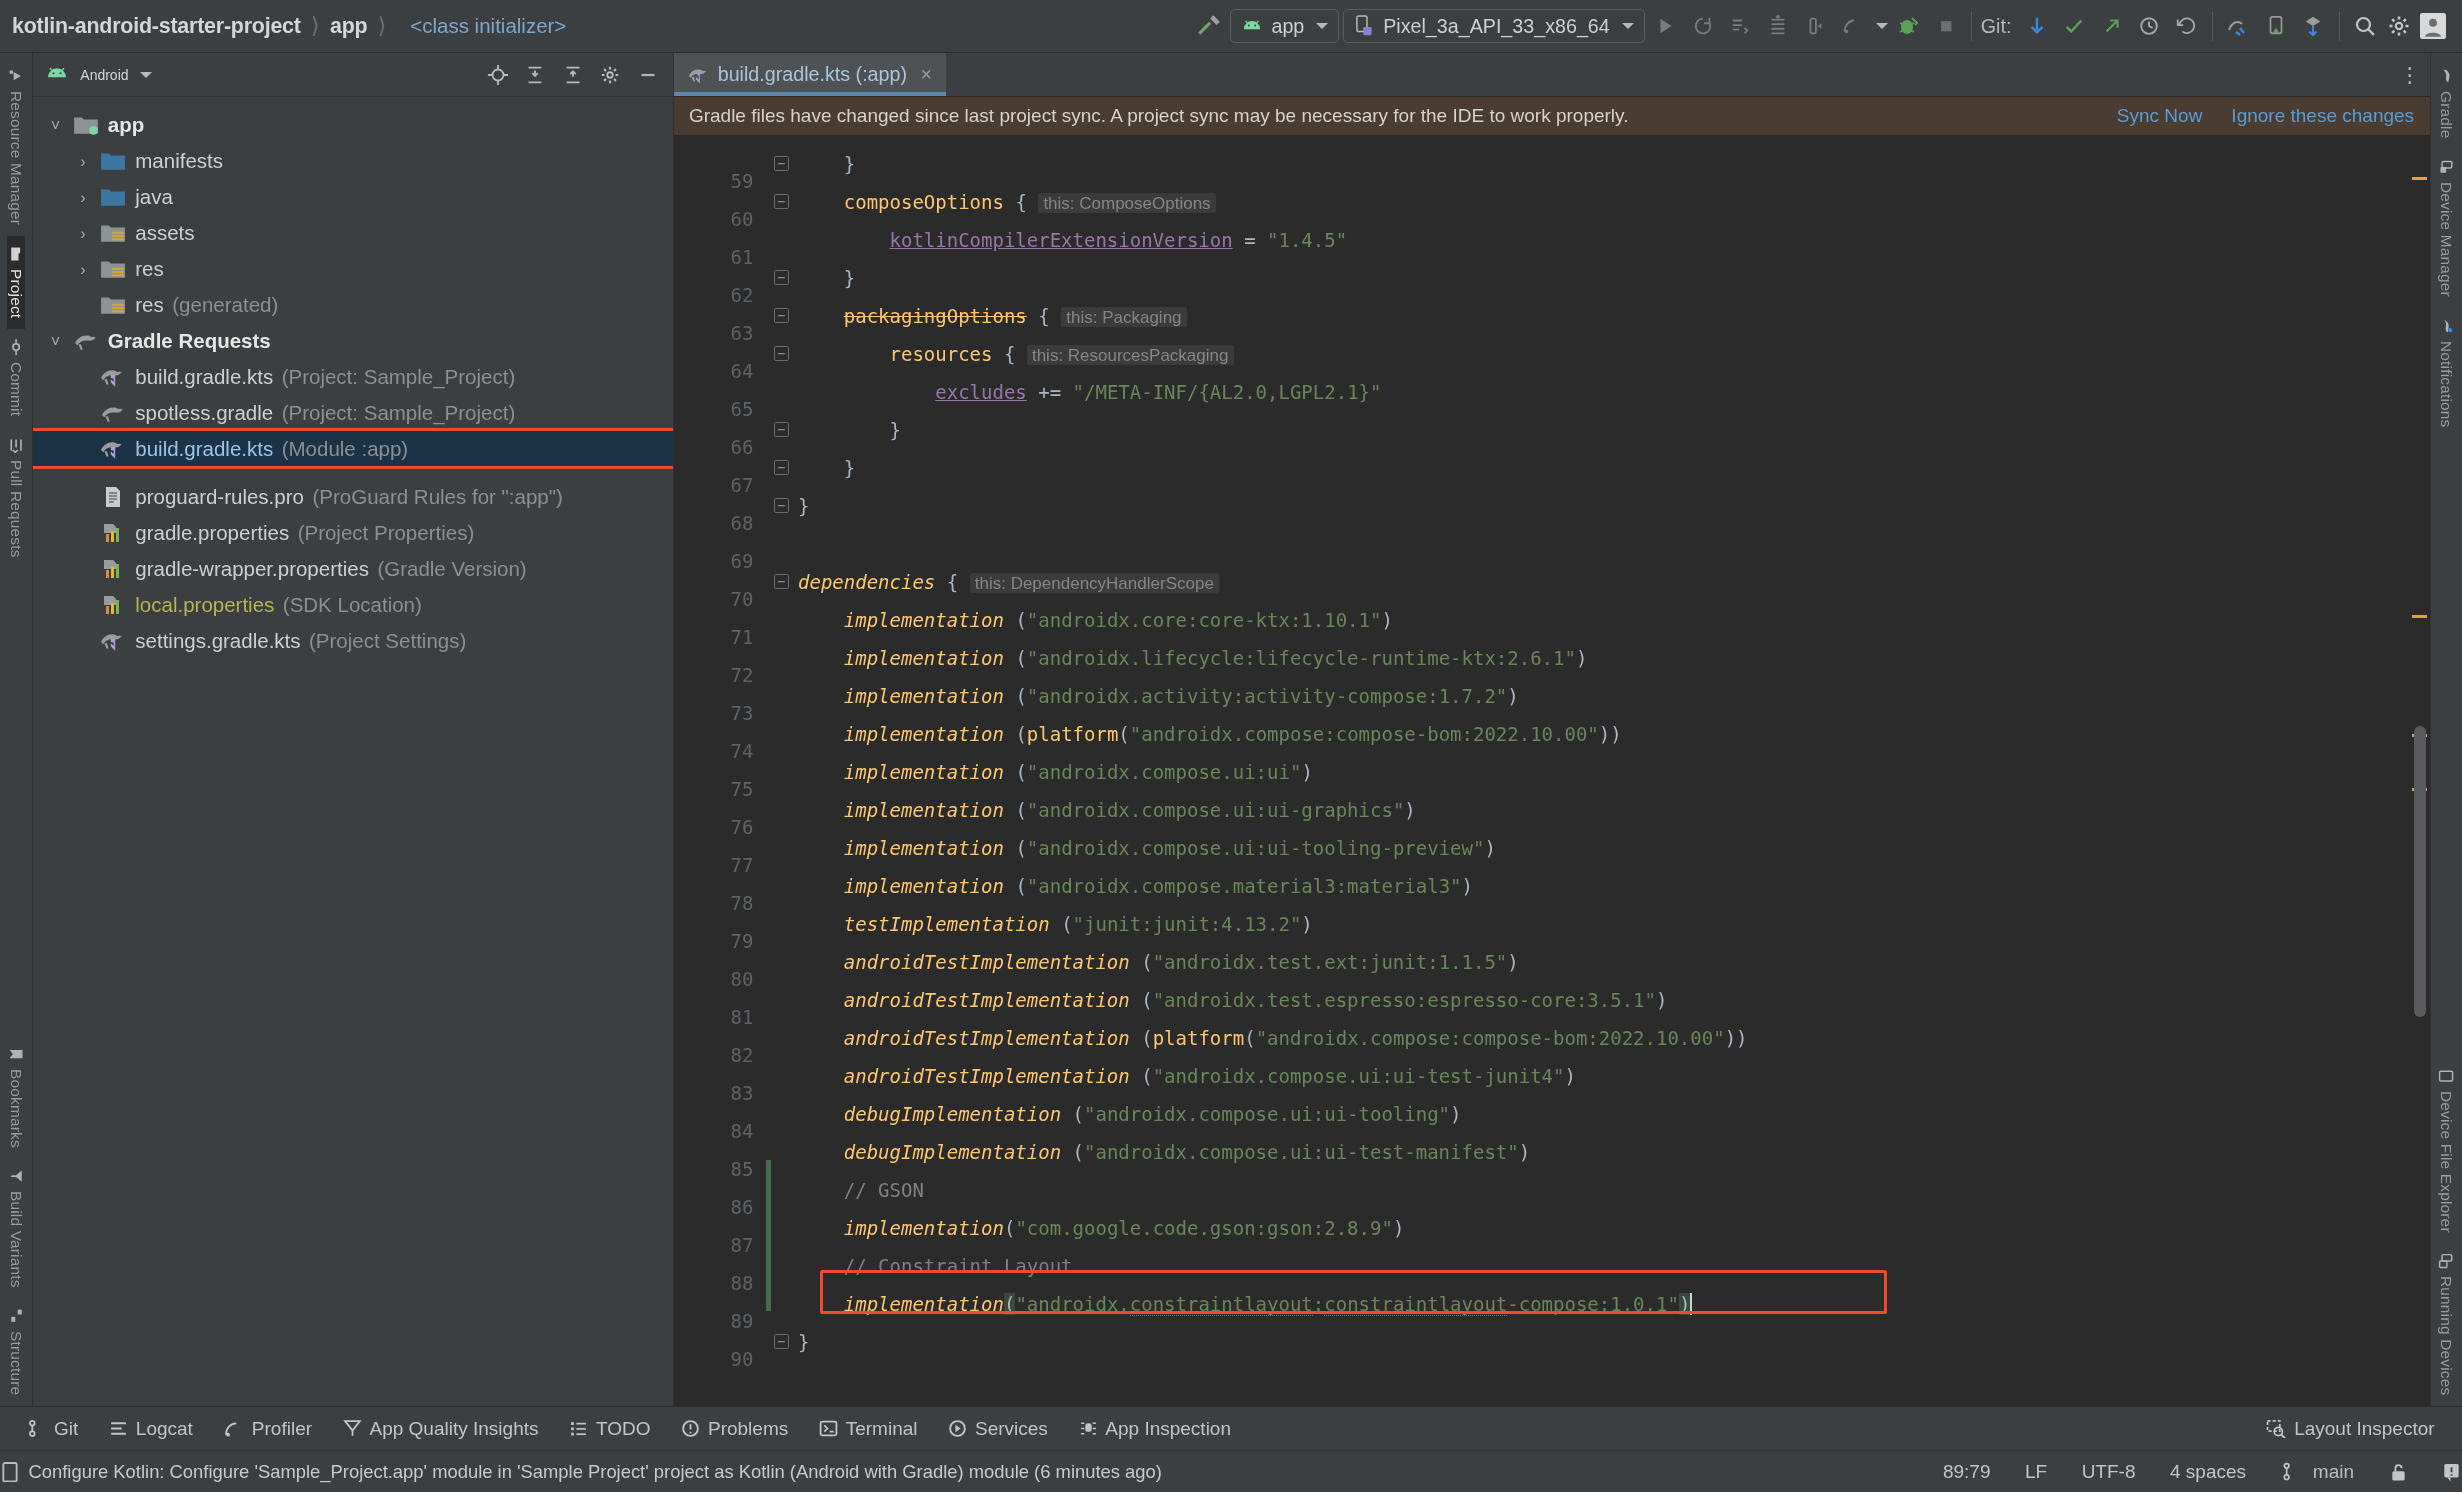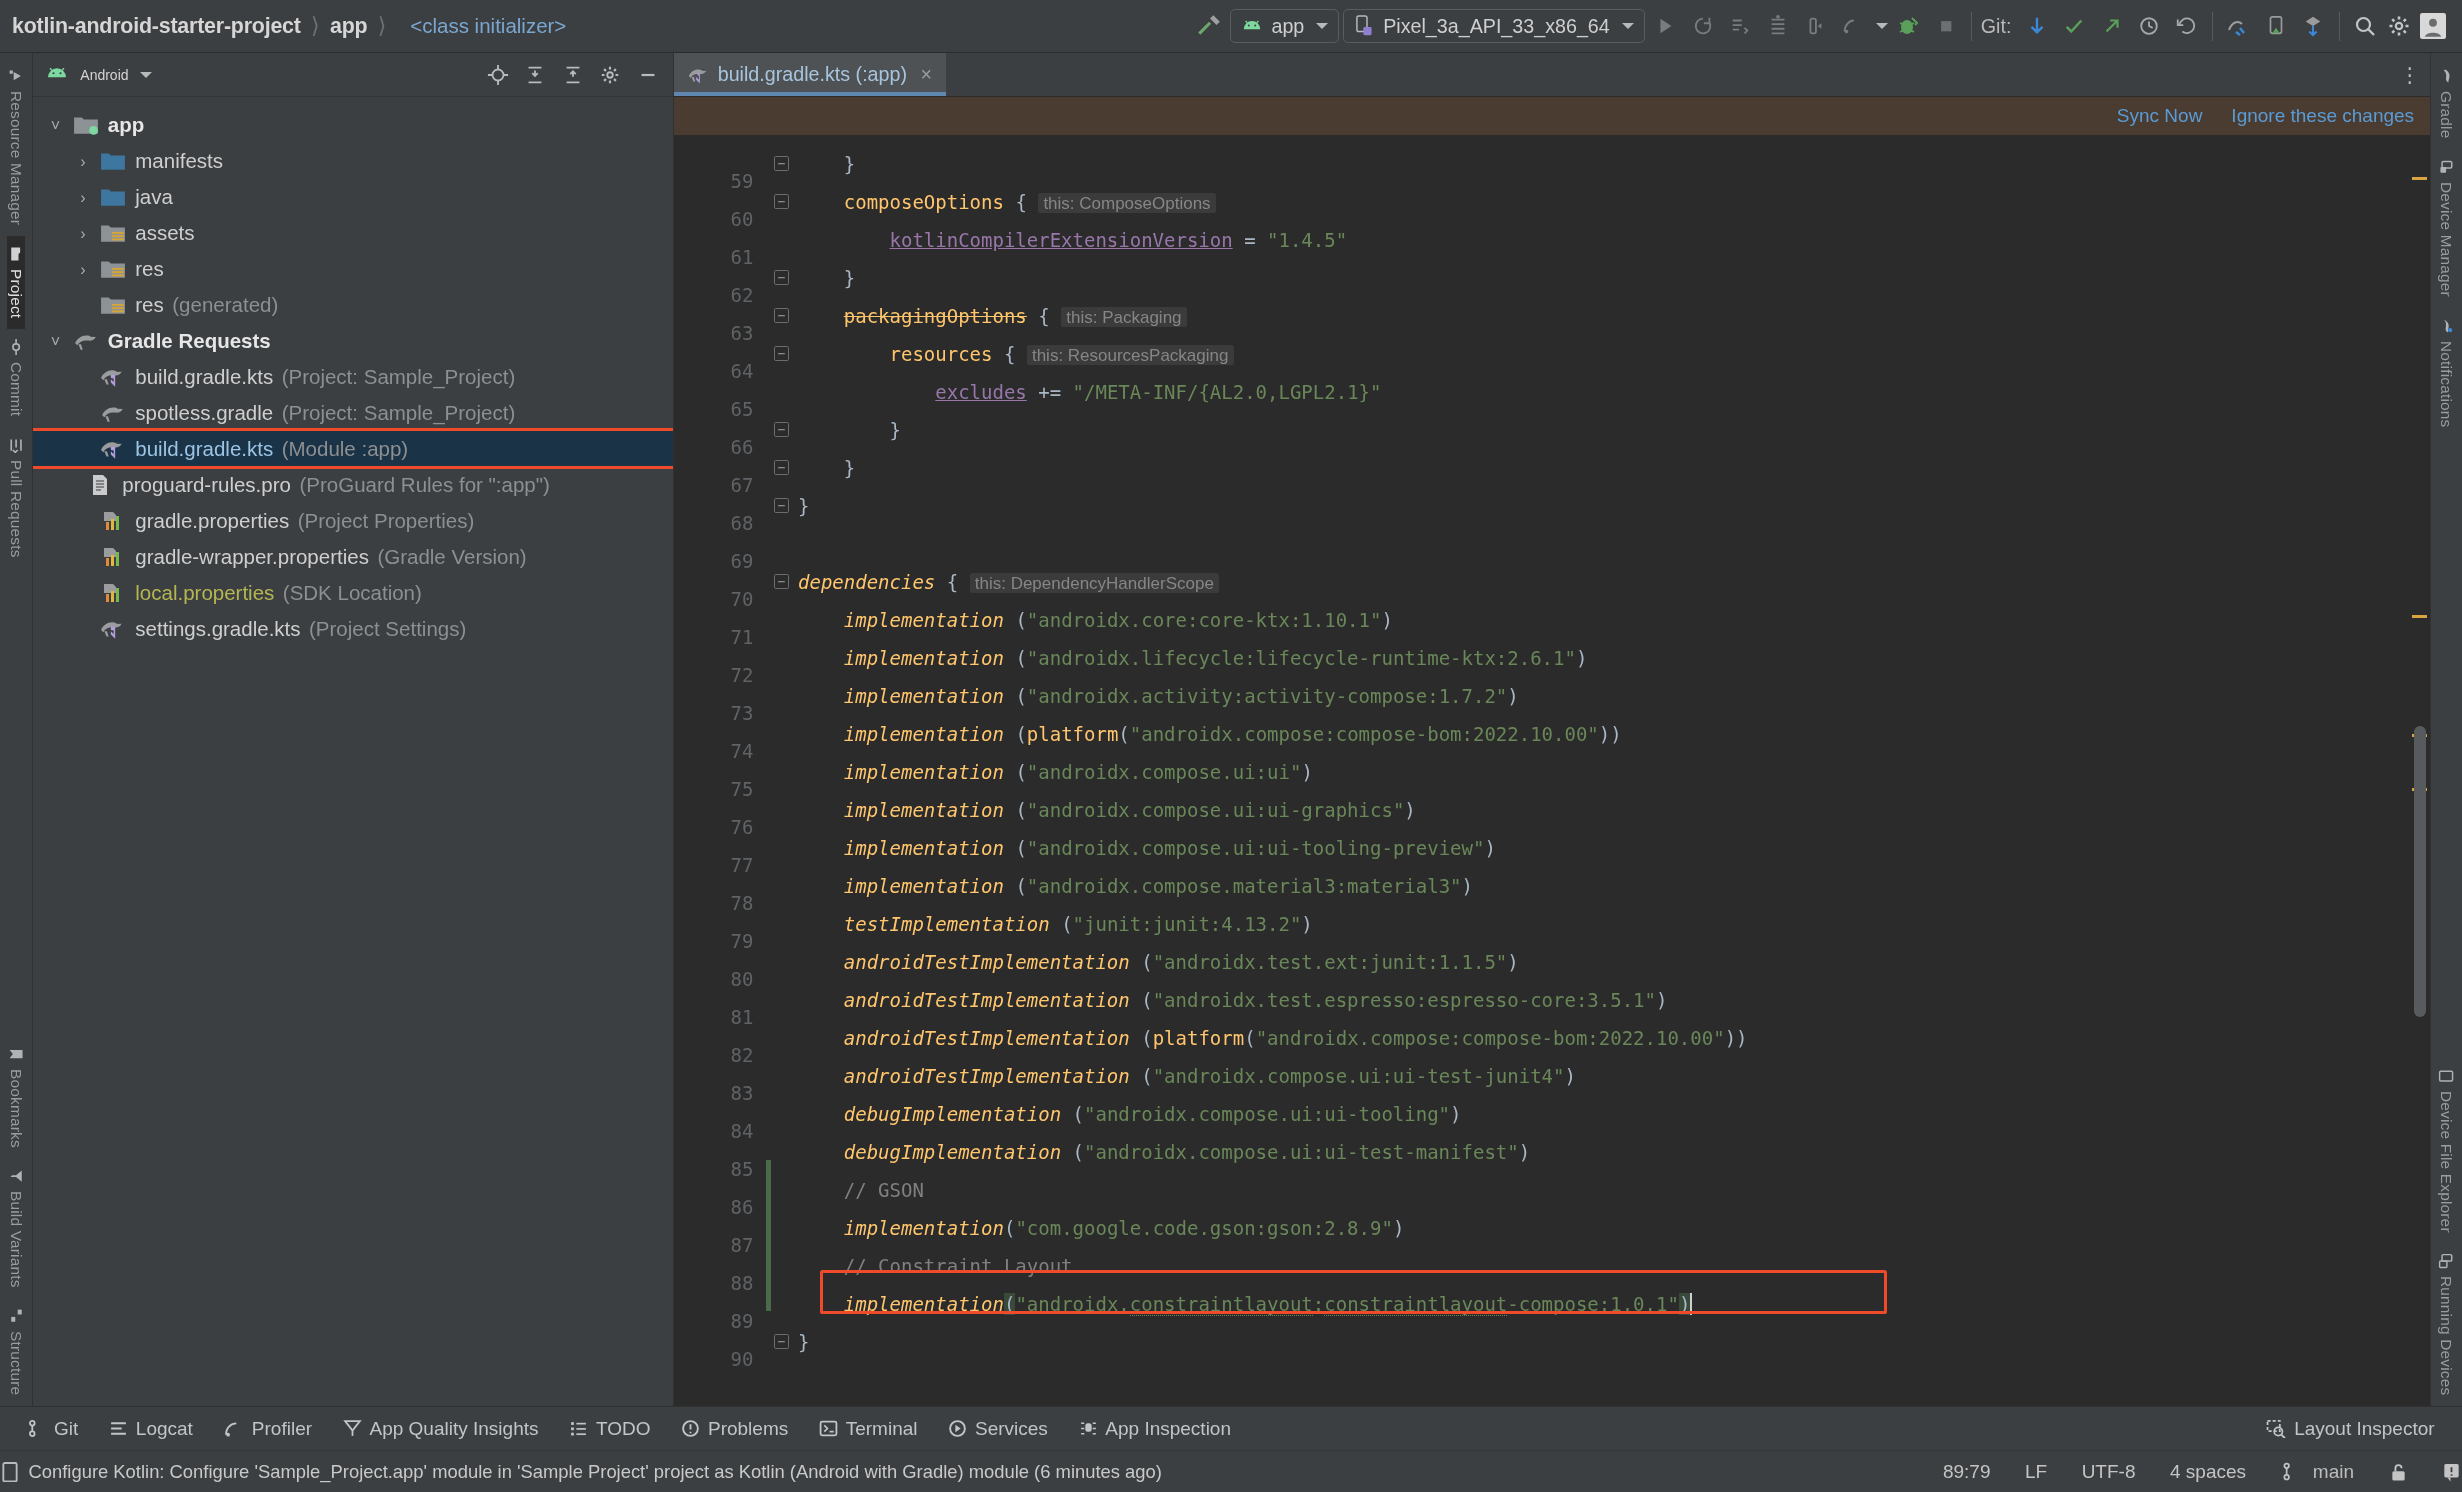--- a/index.html
+++ b/index.html
@@ -543,21 +543,21 @@
               <svg width="26" height="22" viewBox="0 0 24 20">
                 <path d="M1 11c2-5 7-8 12-7 3 .6 5 2 7 1-1 3-4 4-7 3.6C9 8 5 9 3 13z" fill="#9a9c9e"></path>
                 <circle cx="16" cy="4.5" r=".9" fill="#3c3f41"></circle>
                 <path d="M4 12l2 5h2l-1.6-5z" fill="#9a9c9e"></path>
                 <path d="M10 8h4v11l-4-4v-3l2.6 2.6v-3.2L10 11z" fill="#b39ddb"></path>
               </svg>
             </span>
             <span class="nm sel">build.gradle.kts</span>
             <span class="dim">(Module :app)</span>
           </div>
-          <div class="trow" style="padding-left: 23px;">
+          <div class="trow" style="padding-left: 36px; margin-top: 12px;">
             <span class="arrow"></span>
             <span class="ficon">
               <svg width="22" height="22" viewBox="0 0 20 22">
                 <path d="M3 1h10l4 4v16H3z" fill="#c9cbcd"></path>
                 <g stroke="#6a6c6e" stroke-width="1.3">
                   <path d="M6 7h8M6 10h8M6 13h8M6 16h5"></path>
                 </g>
               </svg>
             </span>
             <span class="nm">proguard-rules.pro</span>
@@ -632,20 +632,21 @@
             </svg>
           </span>
           <span>build.gradle.kts (:app)</span>
           <span class="x">×</span>
         </div>
         <div class="tabspacer"></div>
         <div class="tabmenu">⋮</div>
       </div>
 
       <div class="banner">
+        <span>Gradle files have changed since last project sync. A project sync may be necessary for the IDE to work properly.</span>
         <span class="b-spacer"></span>
         <a href="#">Sync Now</a>
         <a href="#">Ignore these changes</a>
       </div>
 
       <div class="codearea">
         <div class="gutter" id="gutter">
             <div class="gline">59</div>
             <div class="gline">60</div>
             <div class="gline">61</div>

